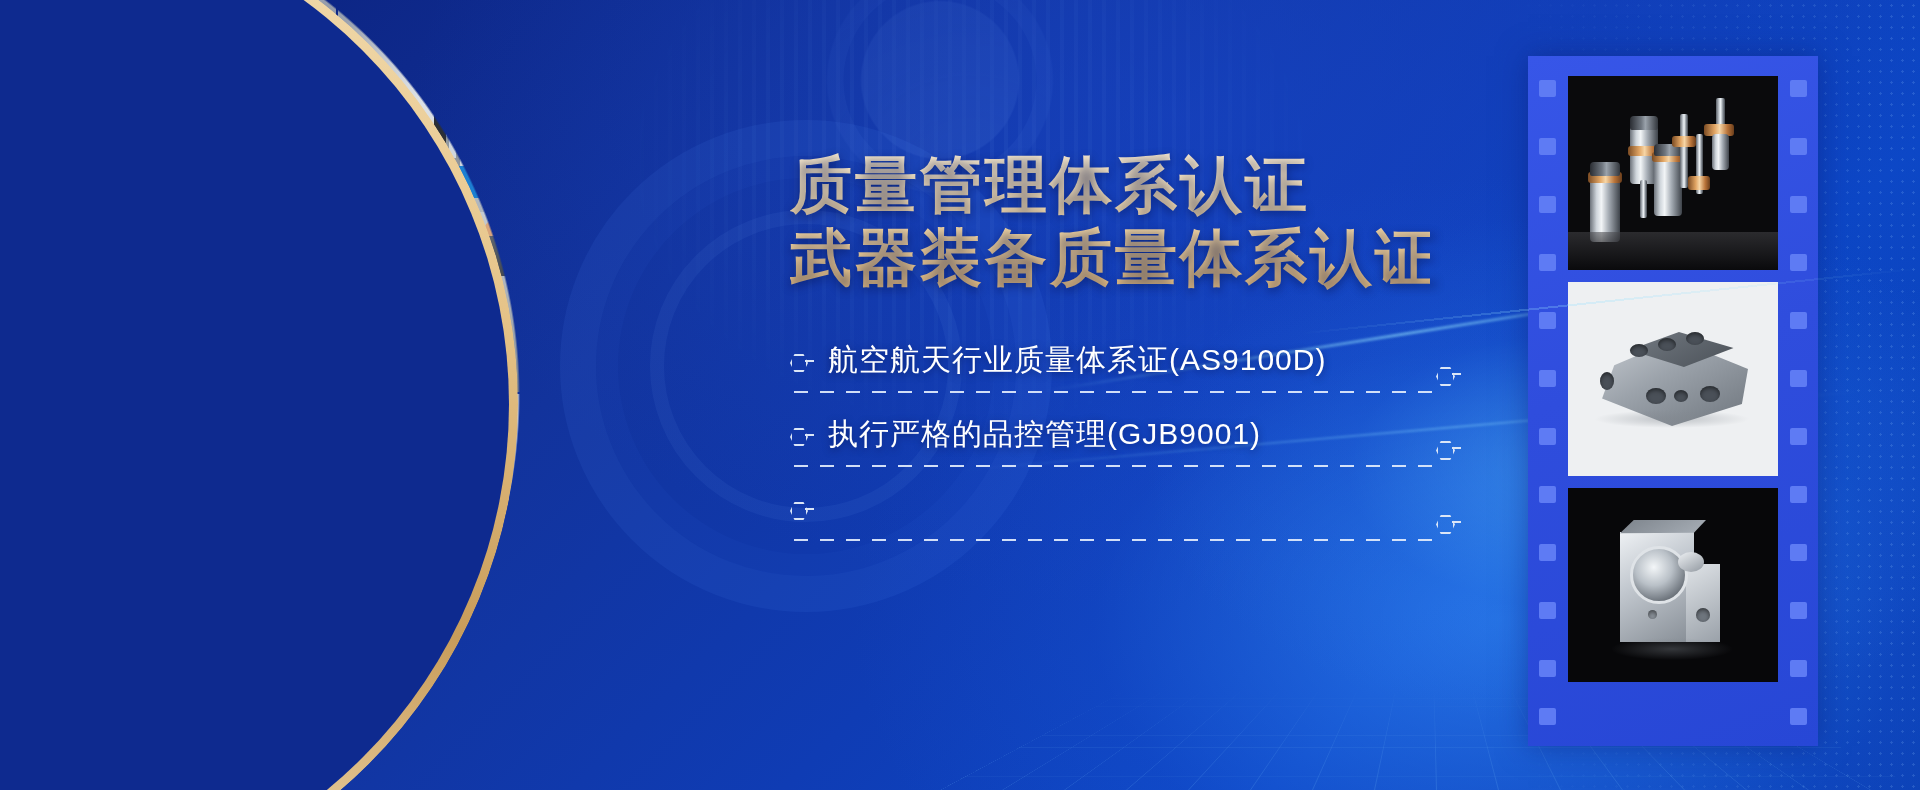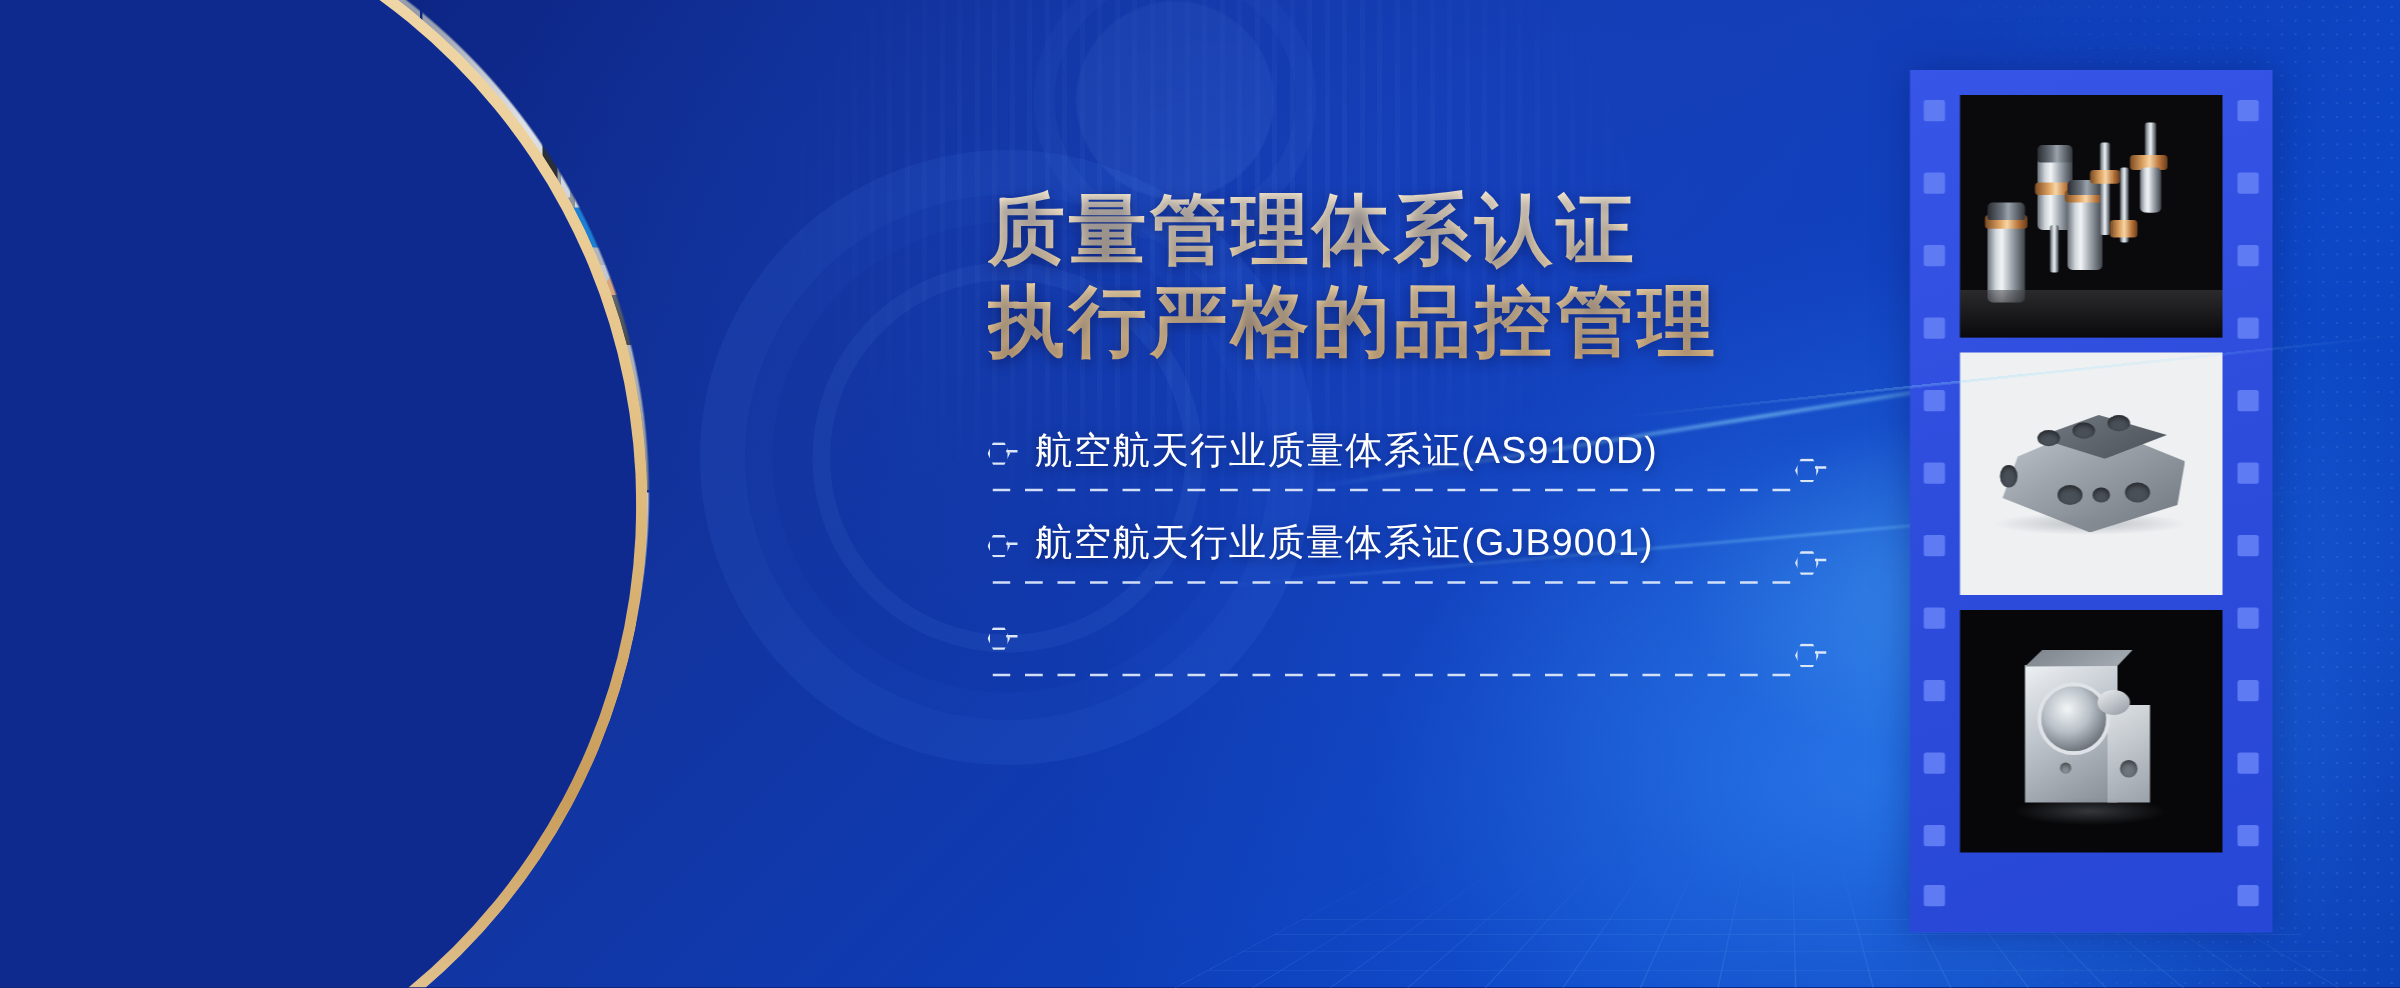--- a/index.html
+++ b/index.html
@@ -299,21 +299,21 @@
       <div class="vignette"></div>
     </div>
 
     <div class="arc-shadow"></div>
   </div>
   <div class="gold-arc"></div>
 
   <div class="content">
     <div class="headline">
       <div class="l1">质量管理体系认证</div>
-      <div class="l2">执行严格的品控管理</div>
+      <div class="l2">武器装备质量体系认证</div>
     </div>
 
     <div class="cert-list">
 
       <div class="cert-row">
         <div class="cert-head">
           <span class="hexdot">
               <i></i>
               <b></b>
             </span>
@@ -325,21 +325,21 @@
             <b></b>
           </div>
       </div>
 
       <div class="cert-row">
         <div class="cert-head">
           <span class="hexdot">
               <i></i>
               <b></b>
             </span>
-          <span class="cert-text">航空航天行业质量体系证(GJB9001)</span>
+          <span class="cert-text">执行严格的品控管理(GJB9001)</span>
         </div>
         <div class="dash"></div>
         <div class="endhex">
             <i></i>
             <b></b>
           </div>
       </div>
 
       <div class="cert-row">
         <div class="cert-head">

